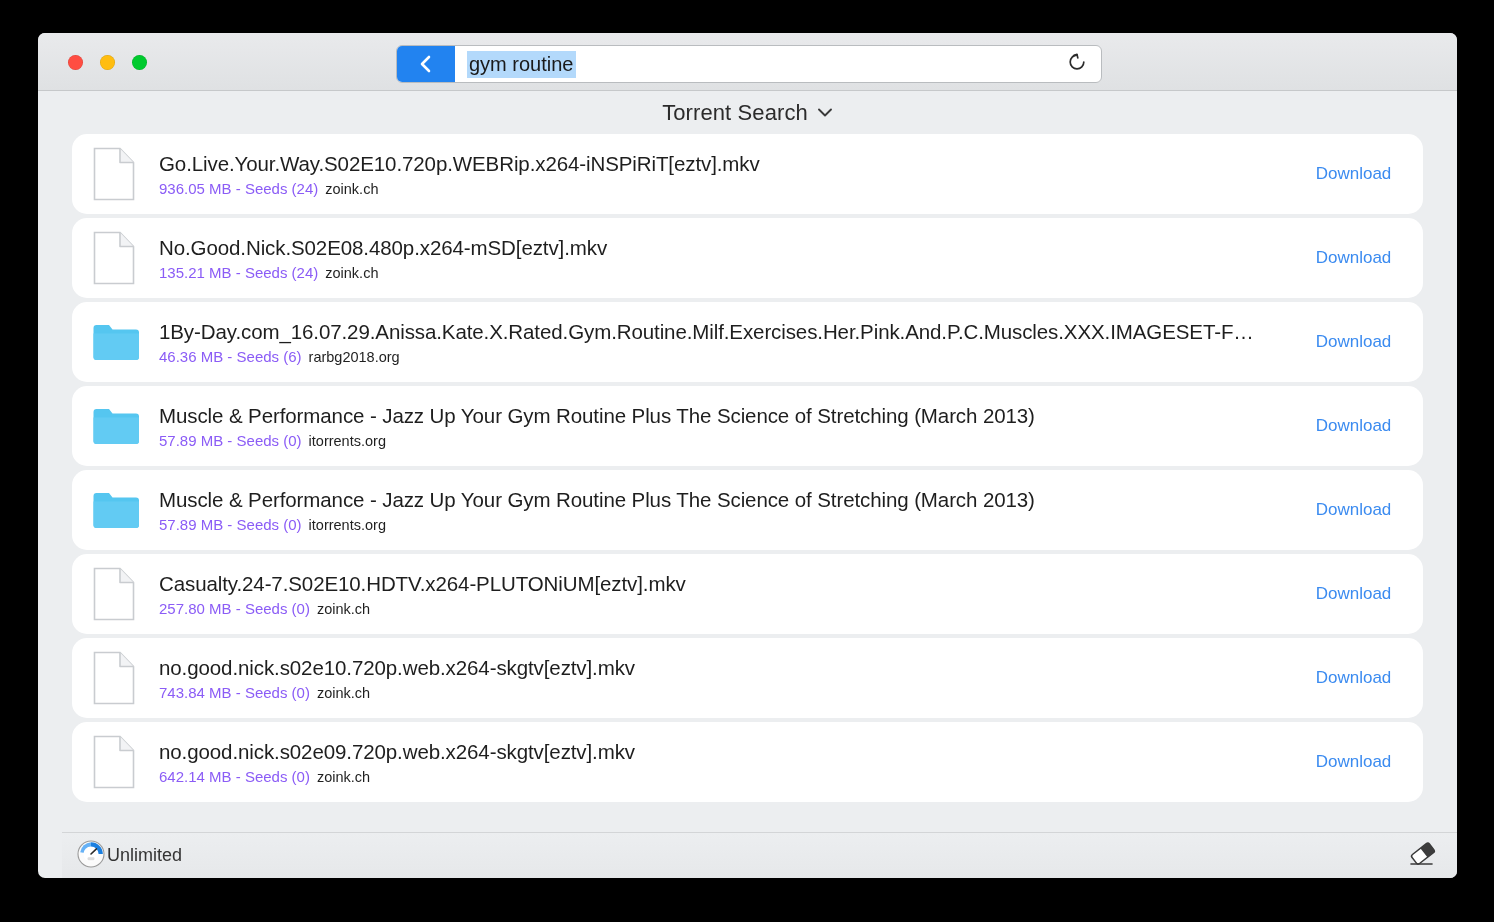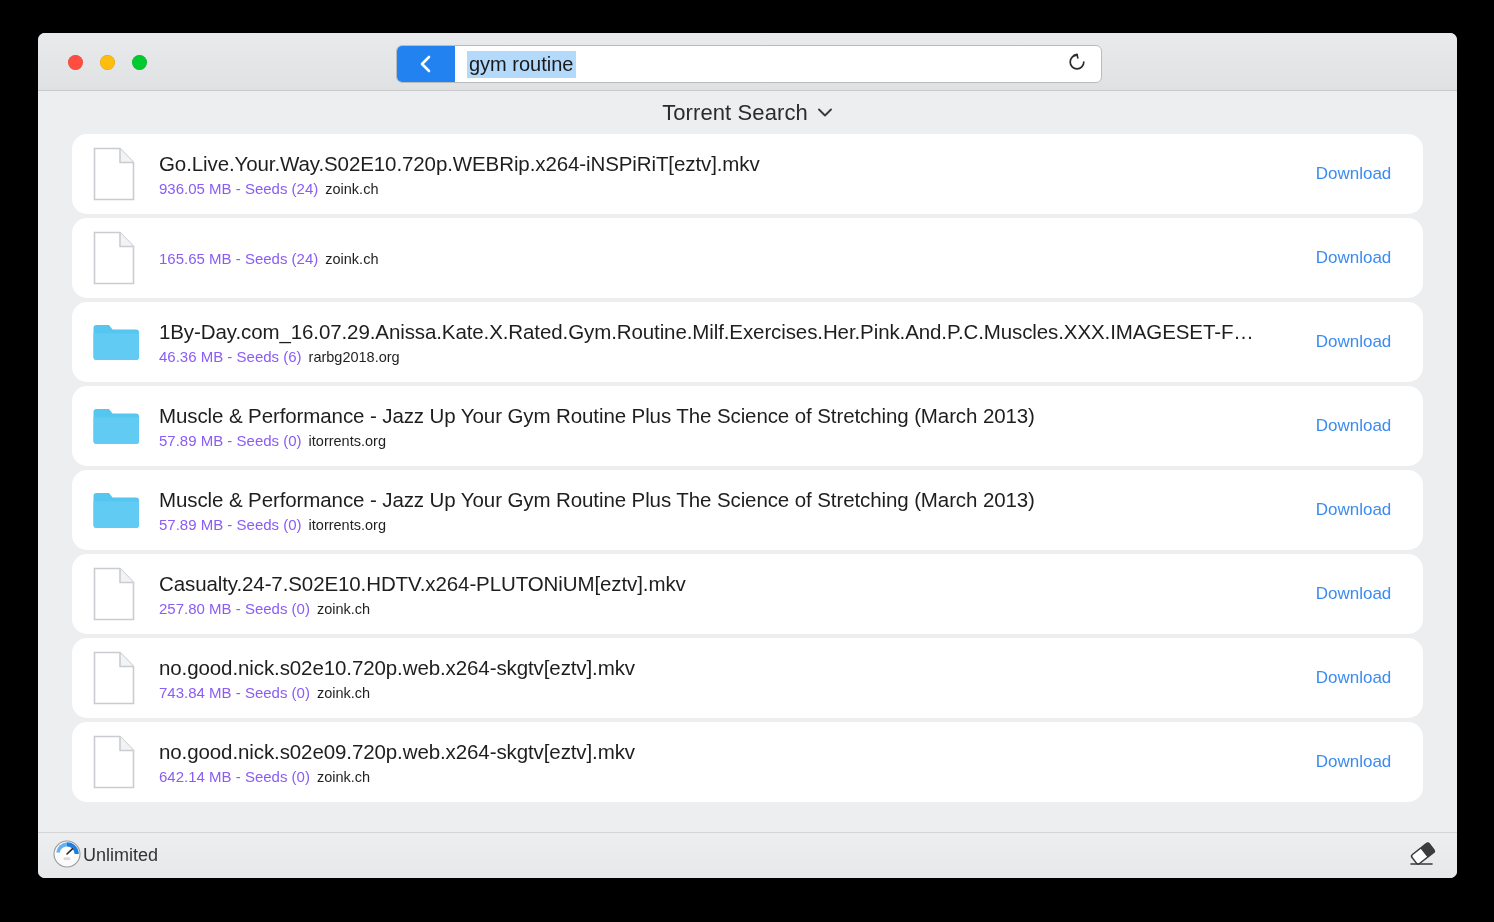--- a/index.html
+++ b/index.html
@@ -158,20 +158,21 @@
   
   #statusbar {
     flex: 0 0 auto;
     height: 46px;
     background: linear-gradient(#eceef0, #e6e8ea);
     border-top: 1px solid #d3d5d7;
     display: flex;
     align-items: center;
     justify-content: space-between;
     padding: 0 14px 0 14px;
+    margin-left: 24px;
   }
   #speed-group { display: flex; align-items: center; gap: 1px; cursor: default; }
   #speed-label { font-size: 18px; color: #343434; }
   #clear-button { width: 42px; height: 34px; display:flex; align-items:center; justify-content:center; cursor: default; }
 </style>
 </head>
 <body>
 
 <div id="window">
 
@@ -226,21 +227,22 @@
         <div class="row-download">Download</div>
       </div>
       <div class="result-row">
         <div class="row-icon">
           <svg width="44" height="56" viewBox="0 0 44 56" class="doc-icon">
             <path d="M2.5 2.5 H28 L41.5 16.5 V53.5 H2.5 Z" fill="#ffffff" stroke="#c9ccd0" stroke-width="1.6"></path>
             <path d="M28 2.5 V16.5 H41.5" fill="#f2f3f5" stroke="#c9ccd0" stroke-width="1.6" stroke-linejoin="round"></path>
           </svg>
         </div>
         <div class="row-text">
-          <div class="row-sub"><span class="row-size">165.65 MB - Seeds (24)</span><span class="row-site">zoink.ch</span></div>
+          <div class="row-title">No.Good.Nick.S02E08.480p.x264-mSD[eztv].mkv</div>
+          <div class="row-sub"><span class="row-size">135.21 MB - Seeds (24)</span><span class="row-site">zoink.ch</span></div>
         </div>
         <div class="row-download">Download</div>
       </div>
       <div class="result-row">
         <div class="row-icon">
           <svg width="48" height="40" viewBox="0 0 48 40" class="folder-icon">
             <path d="M1.5 6 a3 3 0 0 1 3-3 H17 l3.5 4.5 H44 a3 3 0 0 1 3 3 V35 a3 3 0 0 1 -3 3 H4.5 a3 3 0 0 1 -3 -3 Z" fill="#55c6f0"></path>
             <path d="M1.5 11.5 H47 V35 a3 3 0 0 1 -3 3 H4.5 a3 3 0 0 1 -3 -3 Z" fill="#62cbf3"></path>
           </svg>
         </div>

